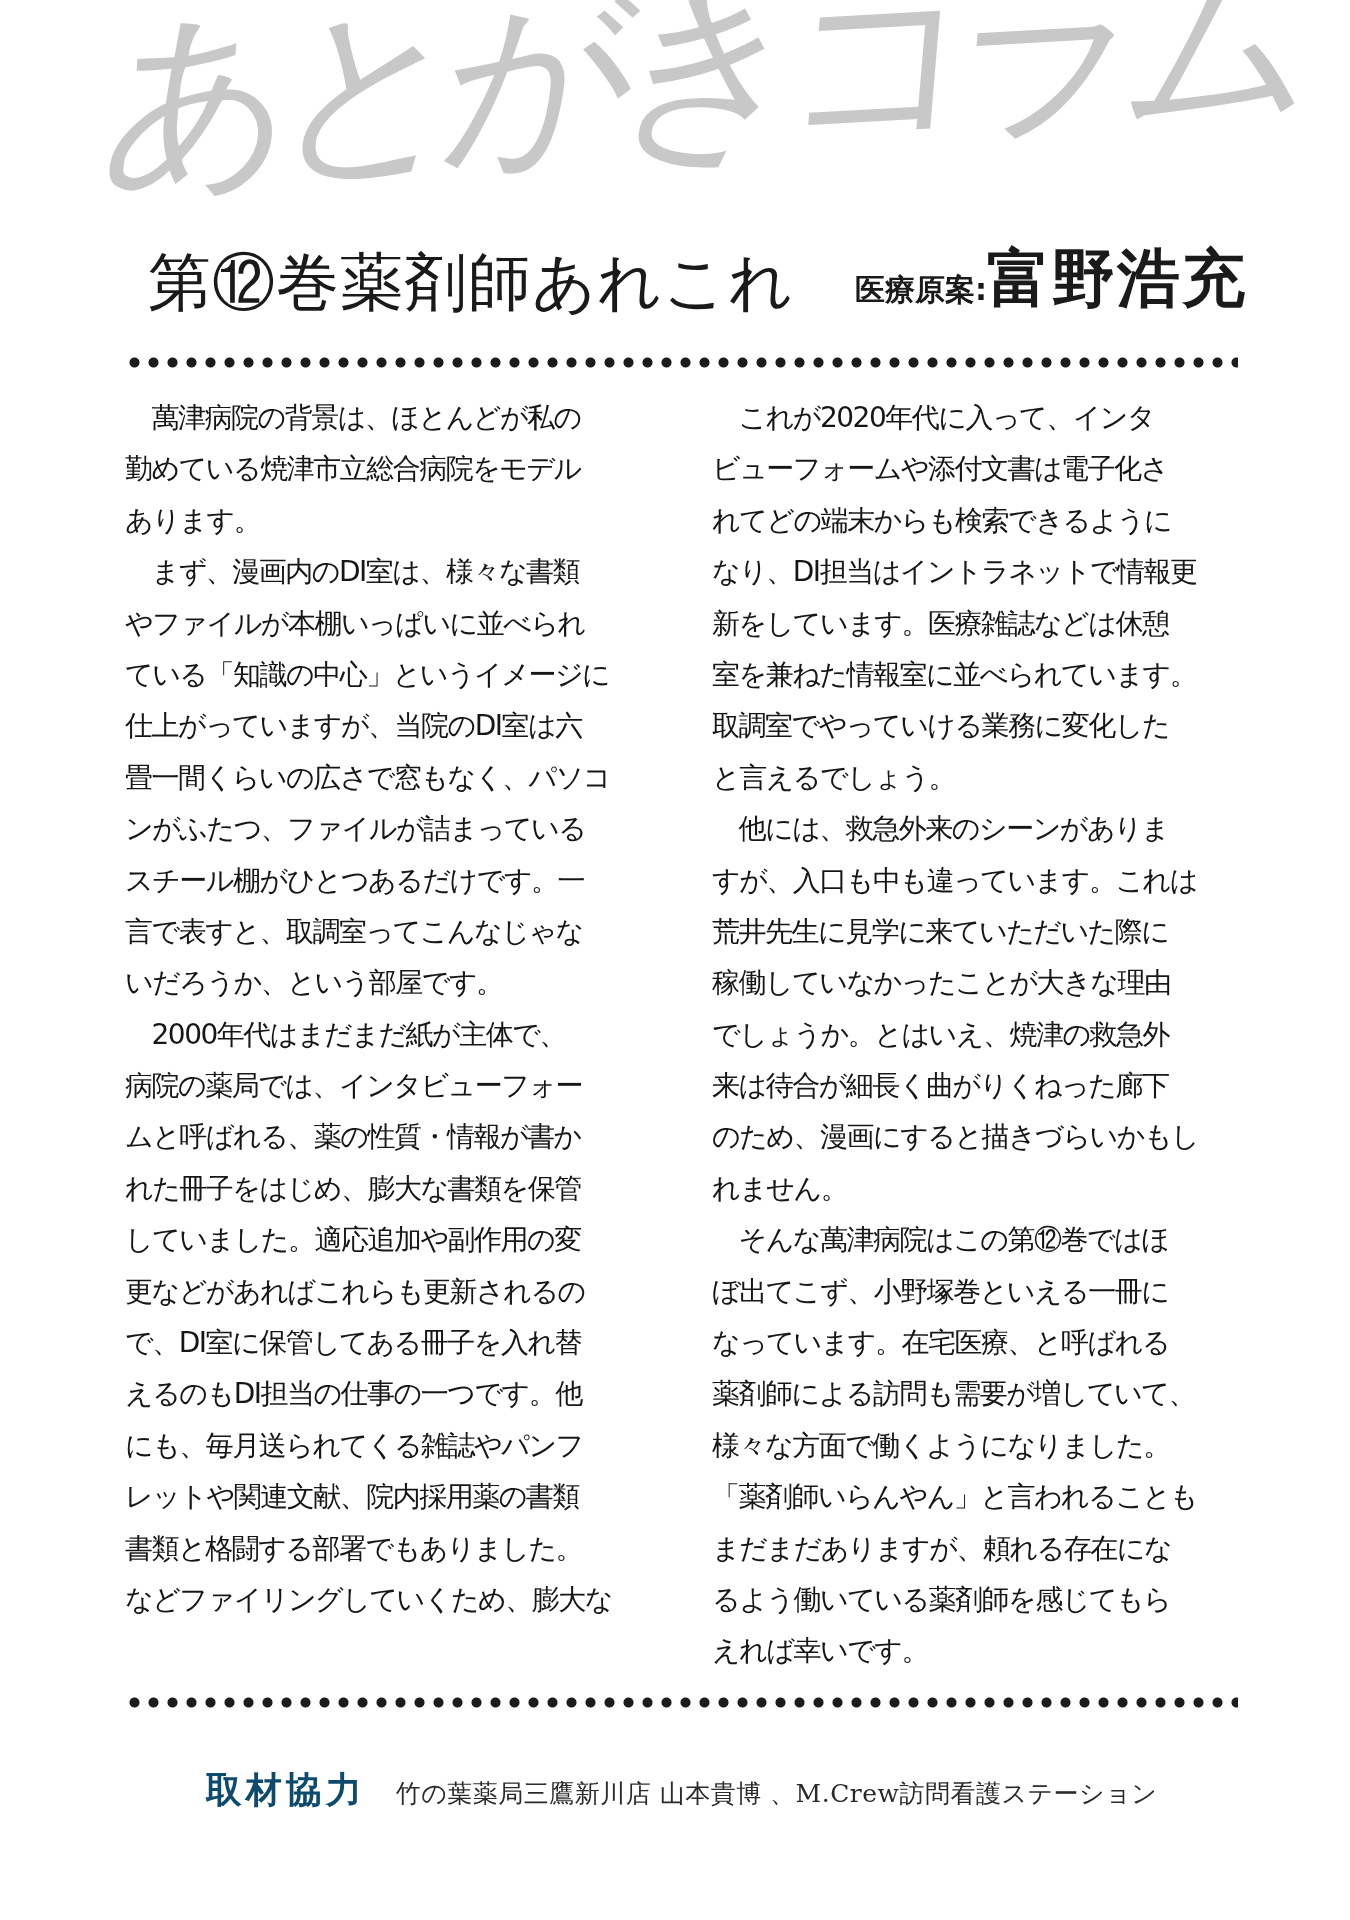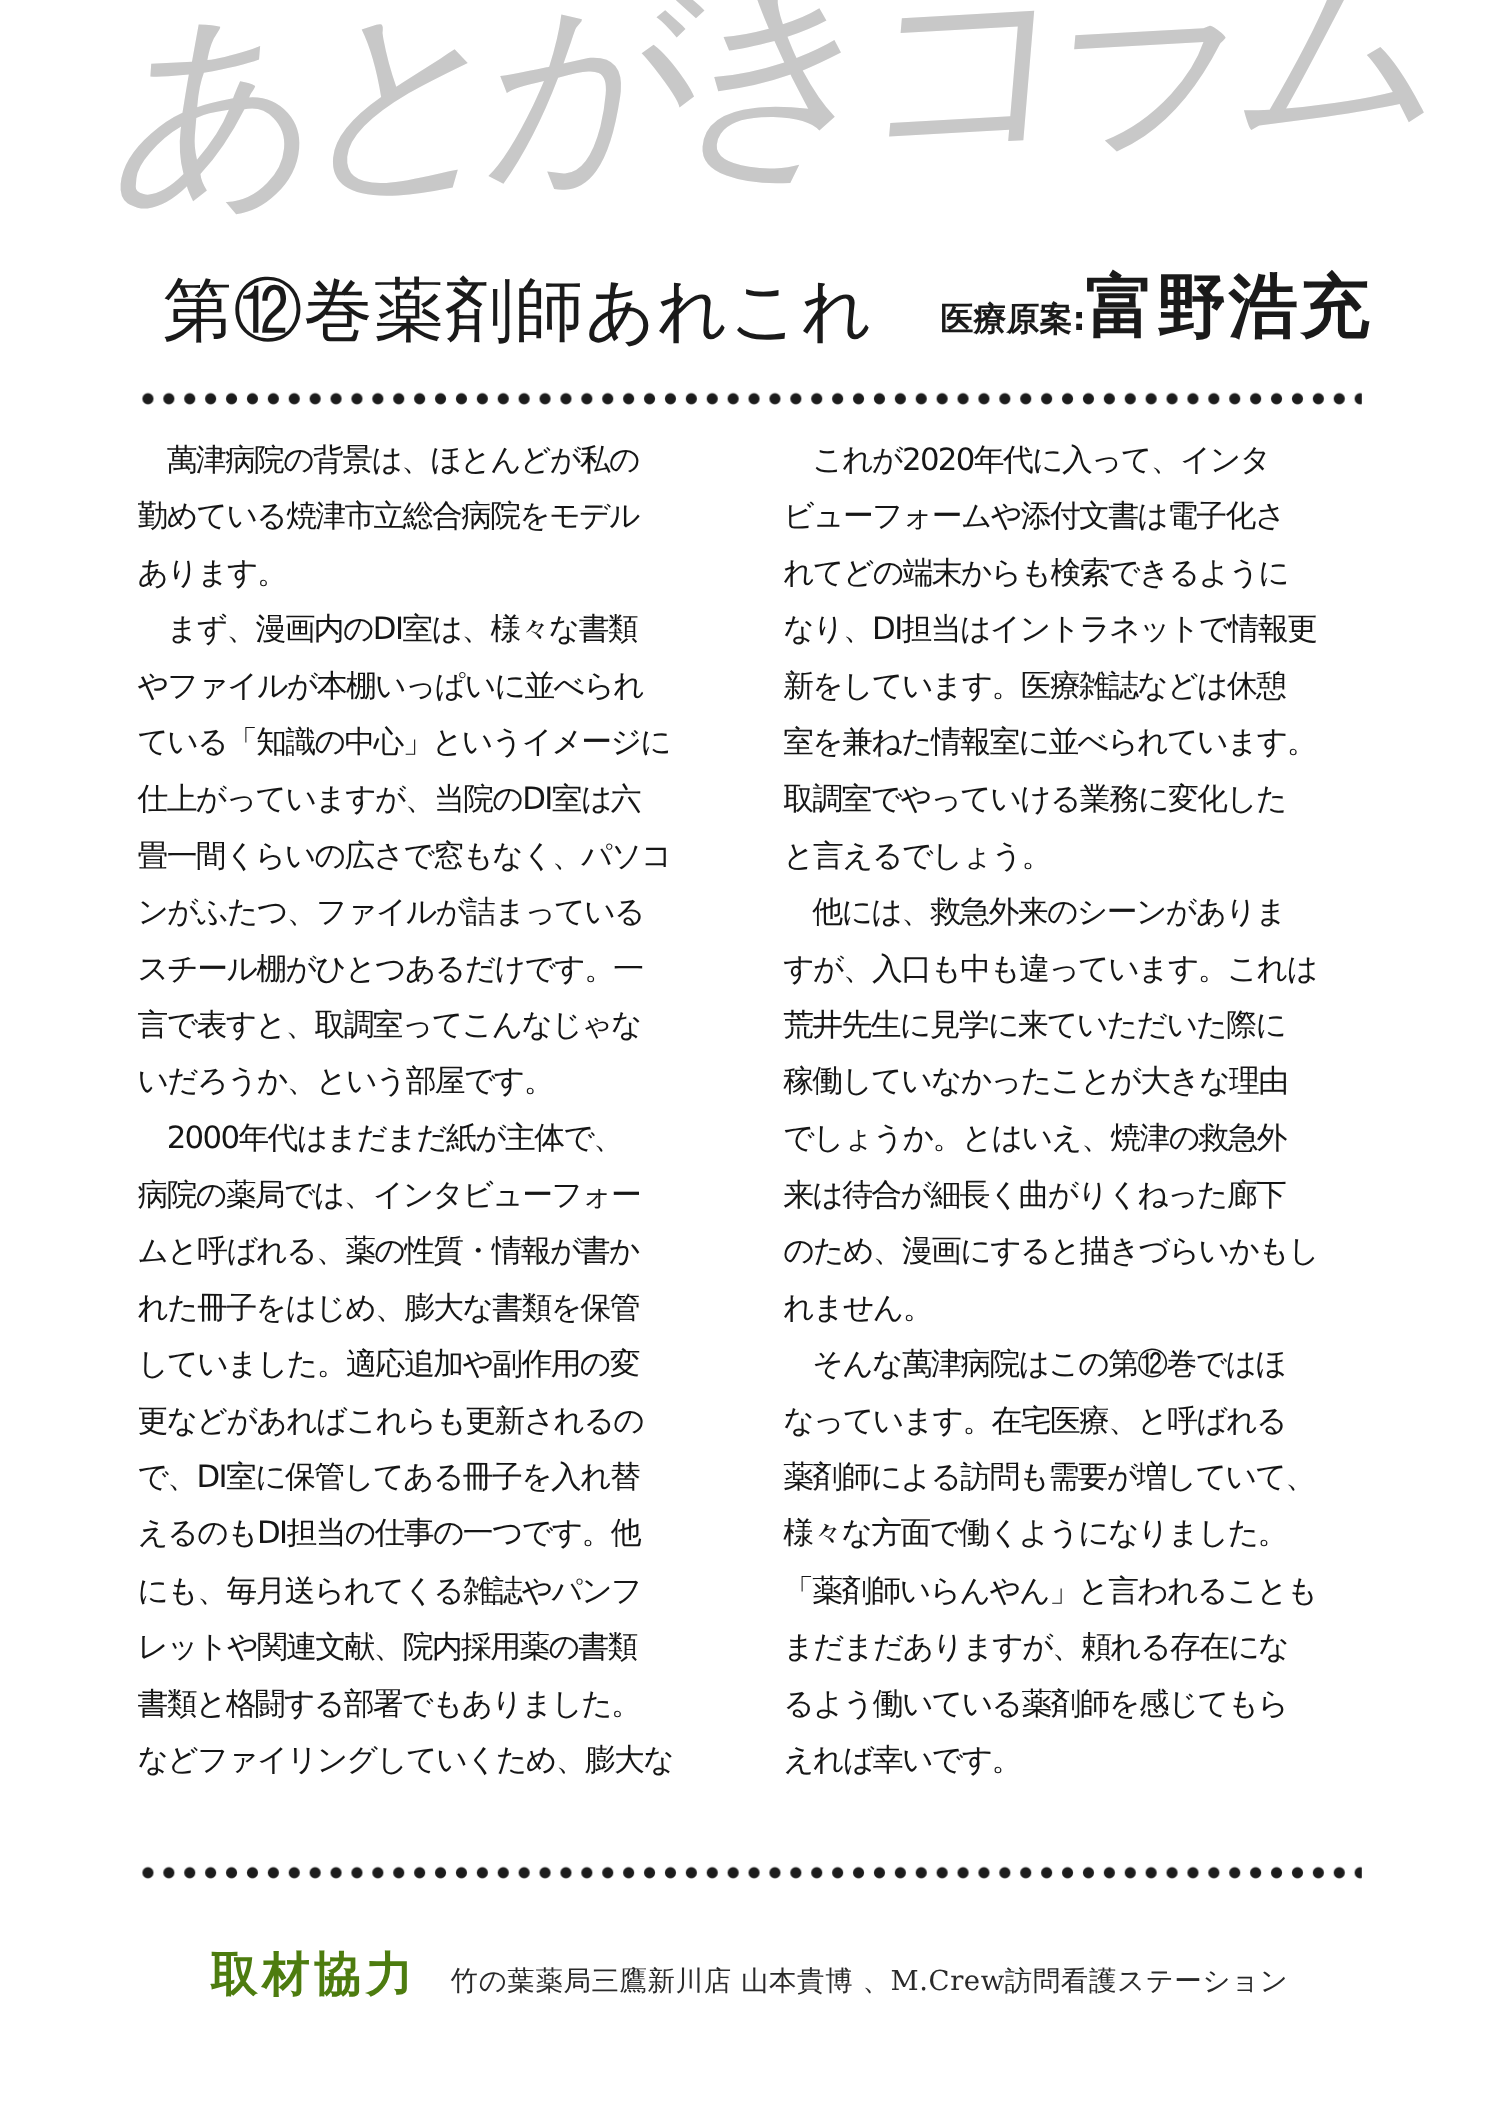--- a/index.html
+++ b/index.html
@@ -102,24 +102,24 @@
     left: 125px;
     width: 1113px;
     top: 1766px;
     display: flex;
     justify-content: center;
     align-items: baseline;
     gap: 30px;
     white-space: nowrap;
   }
   .footer-label {
-    font-size: 43px;
+    font-size: 36px;
     font-weight: bold;
     letter-spacing: 4px;
-    color: #4d7c0f;
+    color: #0c4a6e;
   }
   .footer-text {
     font-size: 25px;
     letter-spacing: 0.5px;
     color: #2a2a2a;
     font-family: "DejaVu Serif", "Liberation Serif", serif;
   }
 </style>
 </head>
 <body>
@@ -176,20 +176,21 @@
         <div class="line">と言えるでしょう。</div>
         <div class="line">　他には、救急外来のシーンがありま</div>
         <div class="line">すが、入口も中も違っています。これは</div>
         <div class="line">荒井先生に見学に来ていただいた際に</div>
         <div class="line">稼働していなかったことが大きな理由</div>
         <div class="line">でしょうか。とはいえ、焼津の救急外</div>
         <div class="line">来は待合が細長く曲がりくねった廊下</div>
         <div class="line">のため、漫画にすると描きづらいかもし</div>
         <div class="line">れません。</div>
         <div class="line">　そんな萬津病院はこの第⑫巻ではほ</div>
+        <div class="line">ぼ出てこず、小野塚巻といえる一冊に</div>
         <div class="line">なっています。在宅医療、と呼ばれる</div>
         <div class="line">薬剤師による訪問も需要が増していて、</div>
         <div class="line">様々な方面で働くようになりました。</div>
         <div class="line">「薬剤師いらんやん」と言われることも</div>
         <div class="line">まだまだありますが、頼れる存在にな</div>
         <div class="line">るよう働いている薬剤師を感じてもら</div>
         <div class="line">えれば幸いです。</div>
       </div>
   </div>
 

